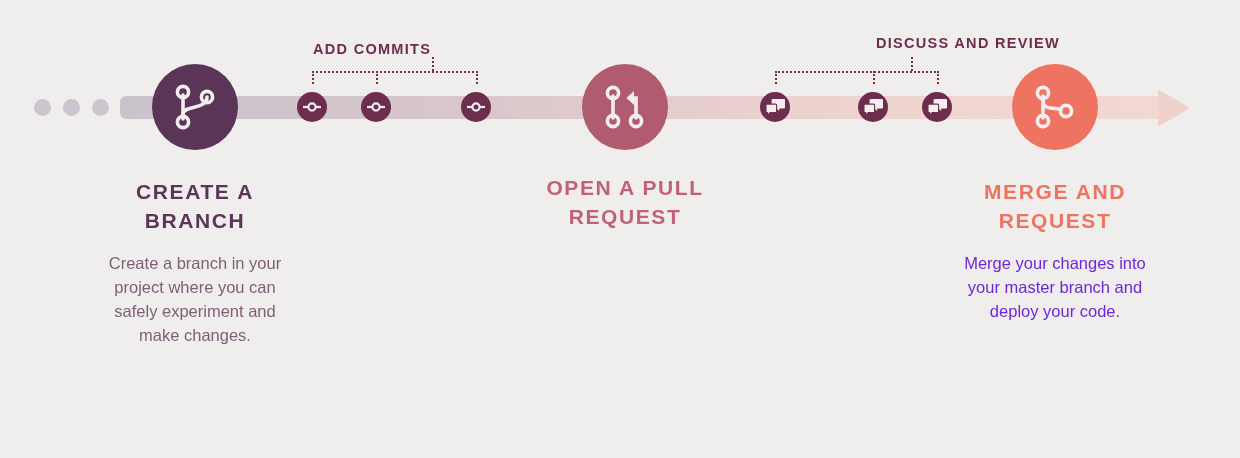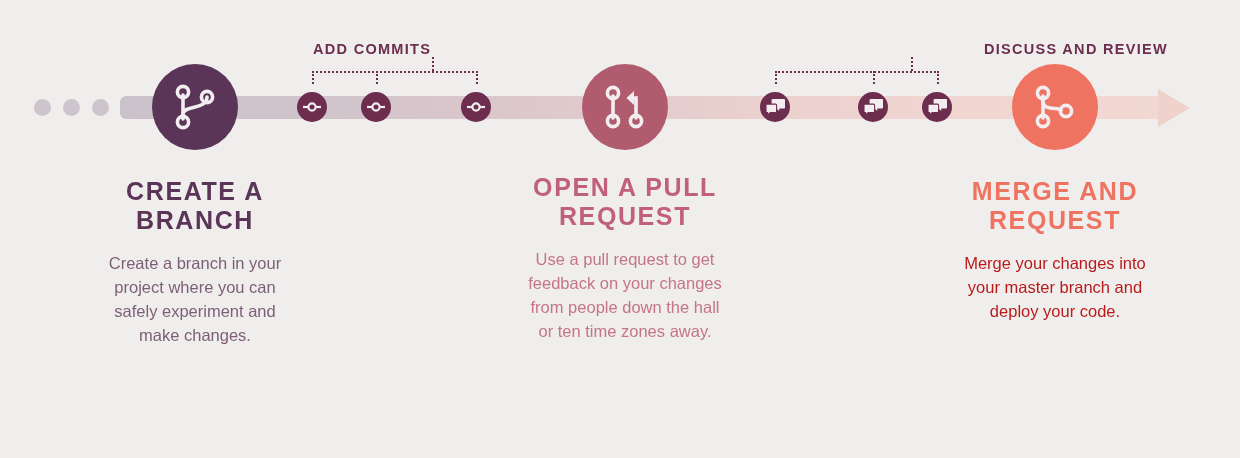--- a/index.html
+++ b/index.html
@@ -118,21 +118,21 @@
     color: #6d2d4e;
     white-space: nowrap;
     text-align: center;
   }
 
   
   .block { position: absolute; text-align: center; }
   .block h2 {
     margin: 0 0 14px 0;
     font-family: "Liberation Sans", sans-serif;
-    font-size: 25px;
+    font-size: 21px;
     font-weight: bold;
     letter-spacing: 1.6px;
     line-height: 29px;
     white-space: pre-line;
   }
   .block p {
     margin: 16px;
     font-family: "Liberation Sans", sans-serif;
     font-size: 16.5px;
     line-height: 24px;
@@ -140,21 +140,21 @@
   }
   .block-branch { left: 75px;  top: 177px; width: 240px; }
   .block-pr     { left: 500px; top: 173px; width: 250px; }
   .block-merge  { left: 935px; top: 177px; width: 240px; }
 
   .block-branch h2 { color: #5b3557; }
   .block-branch p  { color: #7d5f78; }
   .block-pr h2     { color: #c0607a; }
   .block-pr p      { color: #c57585; }
   .block-merge h2  { color: #ef7361; }
-  .block-merge p   { color: #b91c1c; }
+  .block-merge p   { color: #6d28d9; }
 </style>
 </head>
 <body>
 
 <div id="stage">
 
   <div>
     <div class="rail-dot" style="left:34px;"></div>
     <div class="rail-dot" style="left:63px;"></div>
     <div class="rail-dot" style="left:92px;"></div>
@@ -199,21 +199,21 @@
     </span>
   </div>
 
   <div class="bracket" style="left:775px; top:71px; width:164px; height:27px;">
     <div class="h-line" style="width:164px;"></div>
     <div class="v-drop" style="left:0px;"></div>
     <div class="v-drop" style="left:98px;"></div>
     <div class="v-drop" style="left:162px;"></div>
     <div class="v-stem" style="left:136px; top:-14px; bottom:auto;"></div>
   </div>
-  <div class="bracket-label" style="left:768px; top:41px; width:400px; text-align:right;">DISCUSS AND REVIEW</div>
+  <div class="bracket-label" style="left:768px; top:35px; width:400px; text-align:center;">DISCUSS AND REVIEW</div>
 
   <div class="step" style="left:760px;">
     <span>
       <svg width="19" height="17" viewBox="0 0 19 17">
         <path d="M6.6 0 H18 A1 1 0 0 1 19 1 V8.4 A1 1 0 0 1 18 9.4 H13.2 L13.2 12 L10.4 9.4 H6.6 A1 1 0 0 1 5.6 8.4 V1 A1 1 0 0 1 6.6 0 Z" fill="#f2eef0"></path>
         <path d="M1 5.1 H9.6 A1 1 0 0 1 10.6 6.1 V12.6 A1 1 0 0 1 9.6 13.6 H4.2 L1.6 16.2 L1.6 13.6 H1 A1 1 0 0 1 0 12.6 V6.1 A1 1 0 0 1 1 5.1 Z" fill="#f2eef0" stroke="#6d2d4e" stroke-width="1.1"></path>
       </svg>
     </span>
   </div>
   <div class="step" style="left:858px;">
@@ -281,24 +281,20 @@
 BRANCH</h2>
     <p>Create a branch in your
 project where you can
 safely experiment and
 make changes.</p>
   </div>
 
   <div class="block block-pr">
     <h2>OPEN A PULL
 REQUEST</h2>
-    <p>Use a pull request to get
-feedback on your changes
-from people down the hall
-or ten time zones away.</p>
   </div>
 
   <div class="block block-merge">
     <h2>MERGE AND
 REQUEST</h2>
     <p>Merge your changes into
 your master branch and
 deploy your code.</p>
   </div>
 

